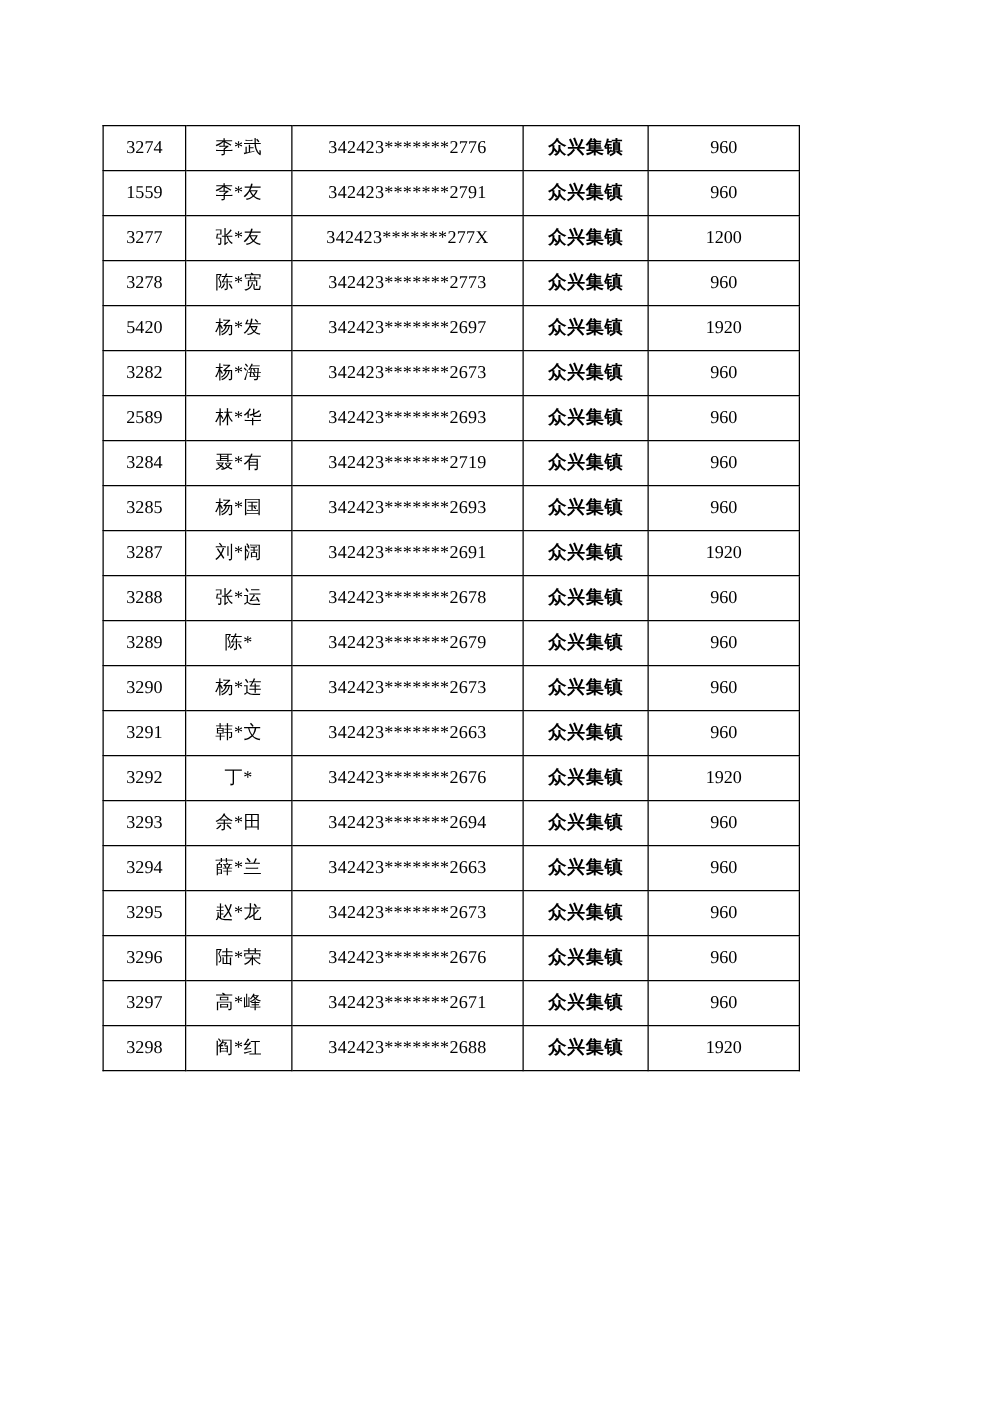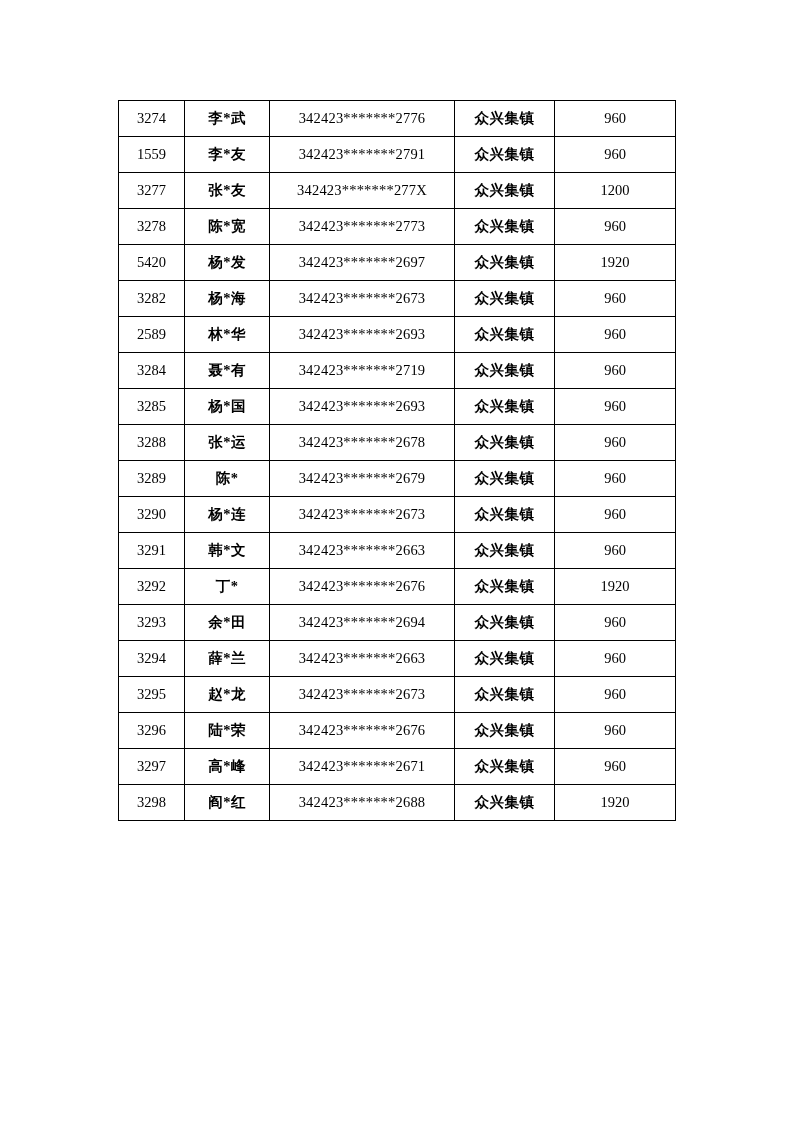--- a/index.html
+++ b/index.html
@@ -10,21 +10,21 @@
   body {
     width: 793px;
     height: 1122px;
     font-family: "Liberation Serif", "DejaVu Serif", serif;
   }
   .page {
     position: relative;
     width: 701px;
     height: 1122px;
     box-sizing: border-box;
-    padding: 100px 118px 0 118px;
+    padding: 100px 118px 0 82px;
   }
   table.data-table {
     border-collapse: collapse;
     width: 557px;
     table-layout: fixed;
   }
   table.data-table td {
     border: 1px solid #000000;
     height: 35px;
     padding: 0 2px;
@@ -37,21 +37,21 @@
     white-space: nowrap;
   }
   col.c-index { width: 66px; }
   col.c-name  { width: 85px; }
   col.c-id    { width: 185px; }
   col.c-town  { width: 100px; }
   col.c-amt   { width: 121px; }
 
   td.cell-index { font-size: 14.5px; }
   td.cell-name {
-    font-weight: bold;
+    font-weight: normal;
     font-size: 15px;
     letter-spacing: 0.5px;
   }
   td.cell-id {
     font-size: 14px;
     letter-spacing: 0.2px;
   }
   td.cell-town {
     font-weight: bold;
     font-size: 15px;
@@ -129,20 +129,27 @@
           <td class="cell-amount">960</td>
         </tr>
         <tr>
           <td class="cell-index">3285</td>
           <td class="cell-name">杨*国</td>
           <td class="cell-id">342423*******2693</td>
           <td class="cell-town">众兴集镇</td>
           <td class="cell-amount">960</td>
         </tr>
         <tr>
+          <td class="cell-index">3287</td>
+          <td class="cell-name">刘*阔</td>
+          <td class="cell-id">342423*******2691</td>
+          <td class="cell-town">众兴集镇</td>
+          <td class="cell-amount">1920</td>
+        </tr>
+        <tr>
           <td class="cell-index">3288</td>
           <td class="cell-name">张*运</td>
           <td class="cell-id">342423*******2678</td>
           <td class="cell-town">众兴集镇</td>
           <td class="cell-amount">960</td>
         </tr>
         <tr>
           <td class="cell-index">3289</td>
           <td class="cell-name">陈*</td>
           <td class="cell-id">342423*******2679</td>

